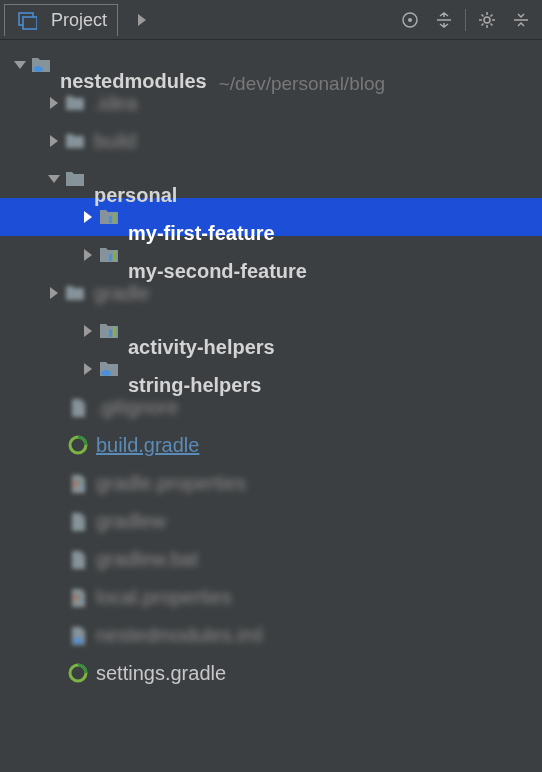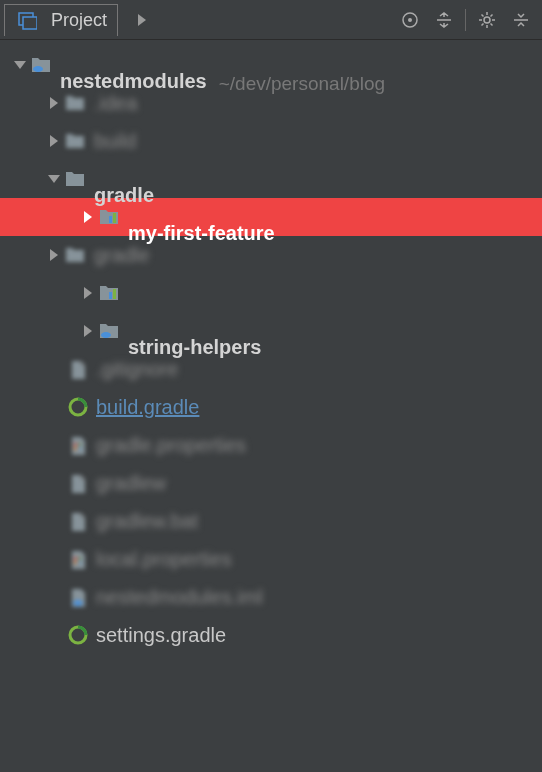--- a/index.html
+++ b/index.html
@@ -63,21 +63,21 @@
     padding-top: 6px;
   }
   .row {
     display: flex;
     align-items: center;
     height: 38px;
     padding-left: 4px;
     white-space: nowrap;
   }
   .row.selected {
-    background: #ef4444;
+    background: #1d4ed8;
     color: #ffffff;
   }
   .row.selected .label { color: #ffffff; font-weight: 600; }
   .indent { display: inline-block; }
   .arrow {
     width: 20px;
     height: 20px;
     display: inline-flex;
     align-items: center;
     justify-content: center;
@@ -270,38 +270,52 @@
     <span class="arrow">
         <svg width="16" height="16" viewBox="0 0 16 16">
           <use href="#arrow-down"></use>
         </svg>
       </span>
     <span class="icon">
         <svg width="22" height="22" viewBox="0 0 22 22">
           <use href="#folder"></use>
         </svg>
       </span>
-    <span class="label bold">gradle</span>
+    <span class="label bold">personal</span>
   </div>
 
   <div class="row selected">
     <span class="indent" style="width:74px"></span>
     <span class="arrow" style="color:#fff">
         <svg width="16" height="16" viewBox="0 0 16 16">
           <use href="#arrow-right"></use>
         </svg>
       </span>
     <span class="icon">
         <svg width="22" height="22" viewBox="0 0 22 22">
           <use href="#folder-module"></use>
         </svg>
       </span>
     <span class="label bold">my-first-feature</span>
   </div>
 
+  <div class="row">
+    <span class="indent" style="width:74px"></span>
+    <span class="arrow">
+        <svg width="16" height="16" viewBox="0 0 16 16">
+          <use href="#arrow-right"></use>
+        </svg>
+      </span>
+    <span class="icon">
+        <svg width="22" height="22" viewBox="0 0 22 22">
+          <use href="#folder-module"></use>
+        </svg>
+      </span>
+    <span class="label bold">my-second-feature</span>
+  </div>
 
   <div class="row">
     <span class="indent" style="width:40px"></span>
     <span class="arrow">
         <svg width="16" height="16" viewBox="0 0 16 16">
           <use href="#arrow-right"></use>
         </svg>
       </span>
     <span class="icon" style="filter:blur(2px)">
         <svg width="22" height="22" viewBox="0 0 22 22">
@@ -317,20 +331,21 @@
     <span class="arrow">
         <svg width="16" height="16" viewBox="0 0 16 16">
           <use href="#arrow-right"></use>
         </svg>
       </span>
     <span class="icon">
         <svg width="22" height="22" viewBox="0 0 22 22">
           <use href="#folder-module"></use>
         </svg>
       </span>
+    <span class="label bold">activity-helpers</span>
   </div>
 
   <div class="row">
     <span class="indent" style="width:74px"></span>
     <span class="arrow">
         <svg width="16" height="16" viewBox="0 0 16 16">
           <use href="#arrow-right"></use>
         </svg>
       </span>
     <span class="icon">

